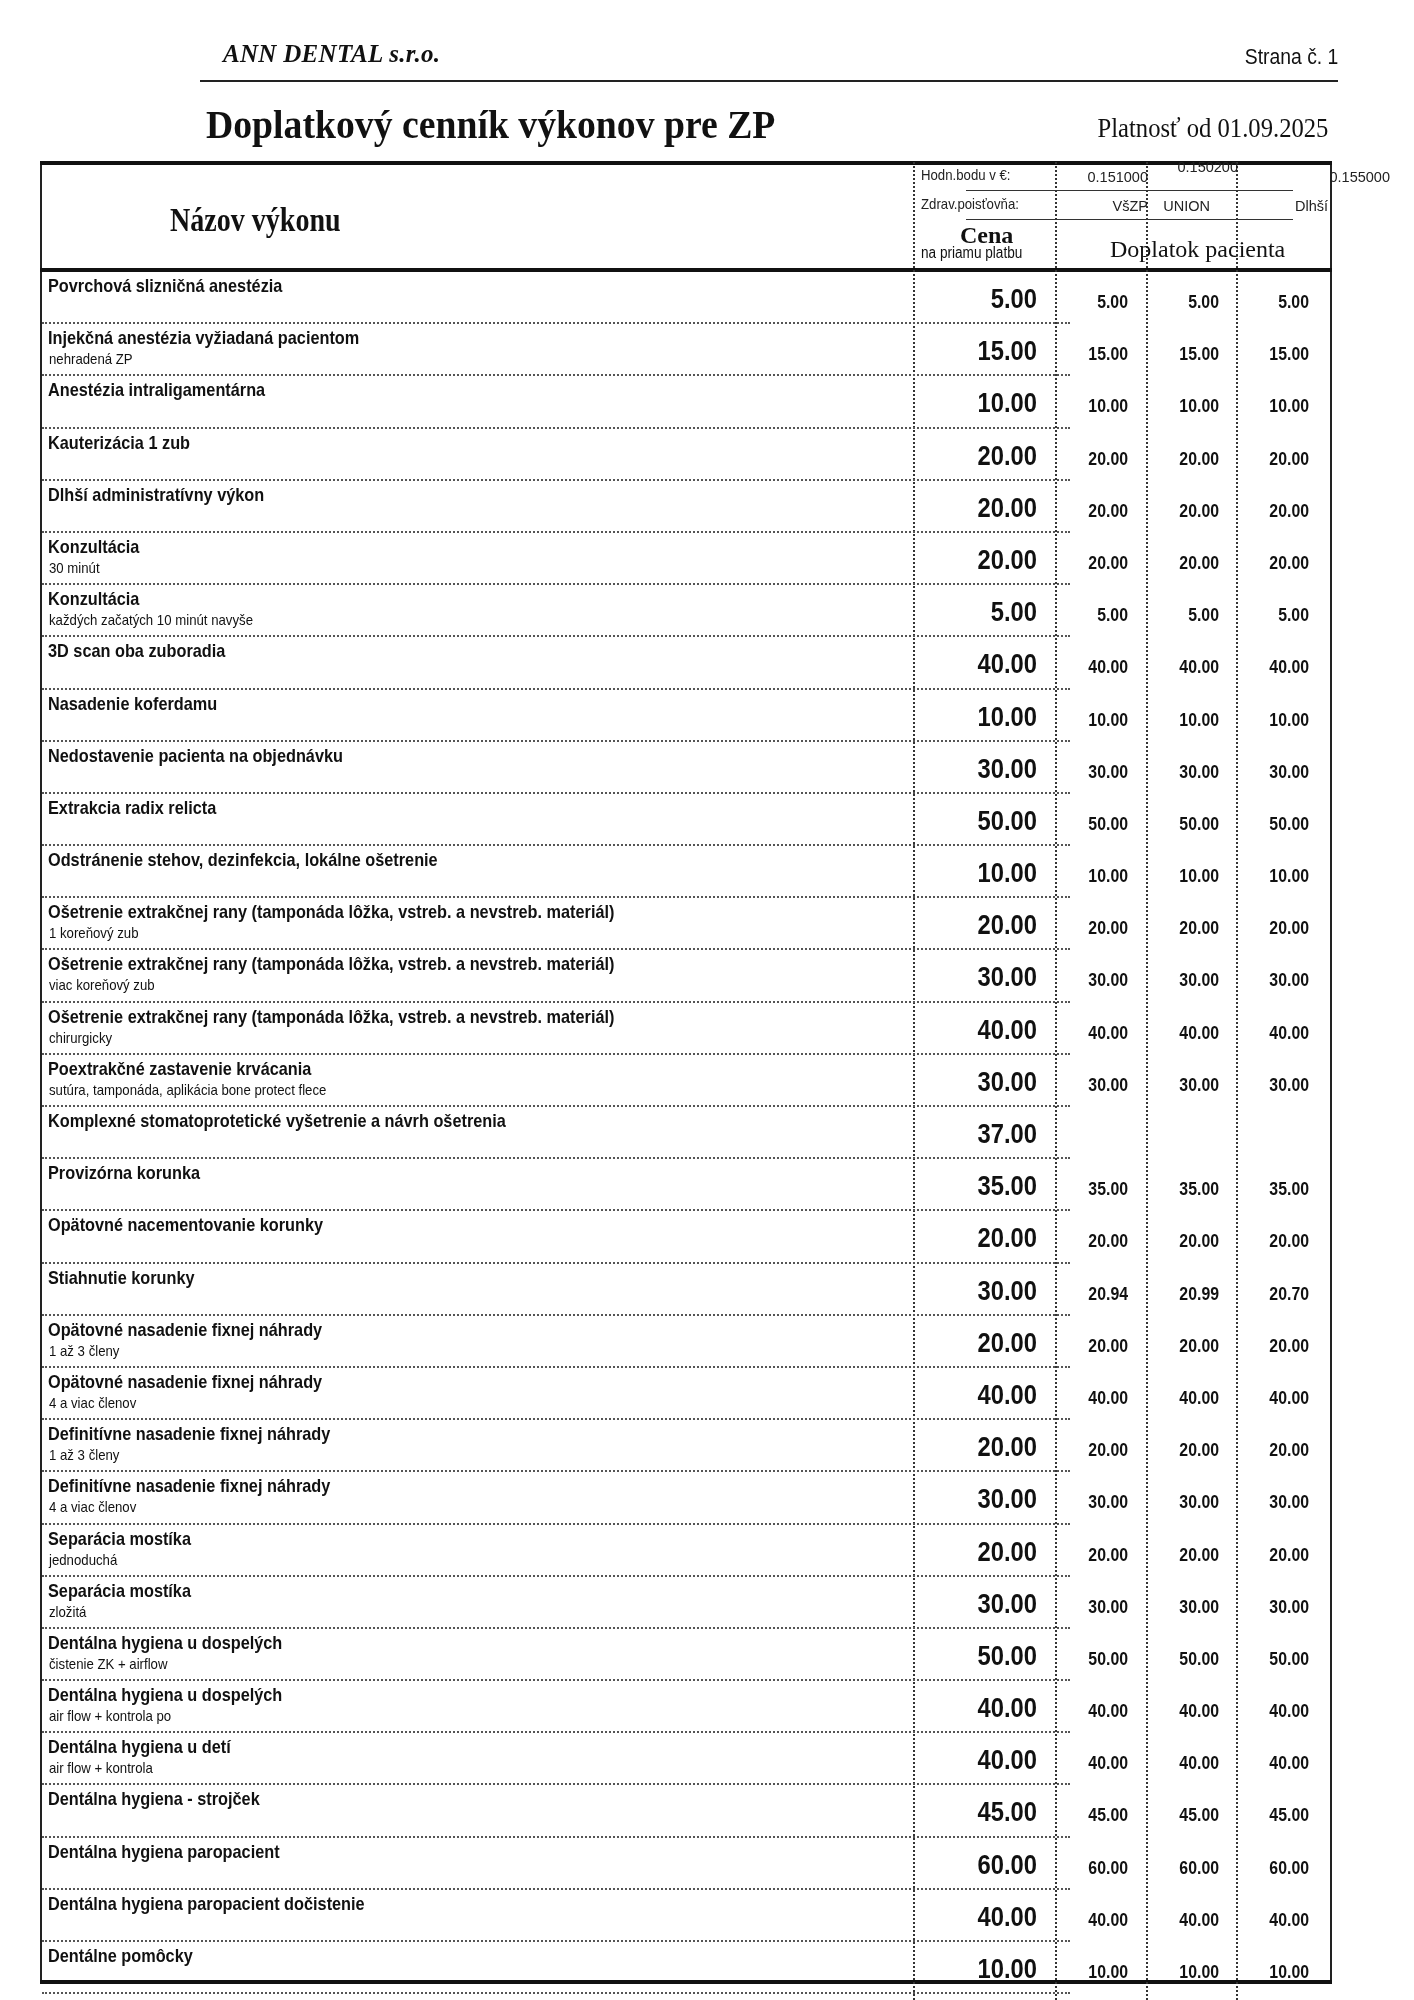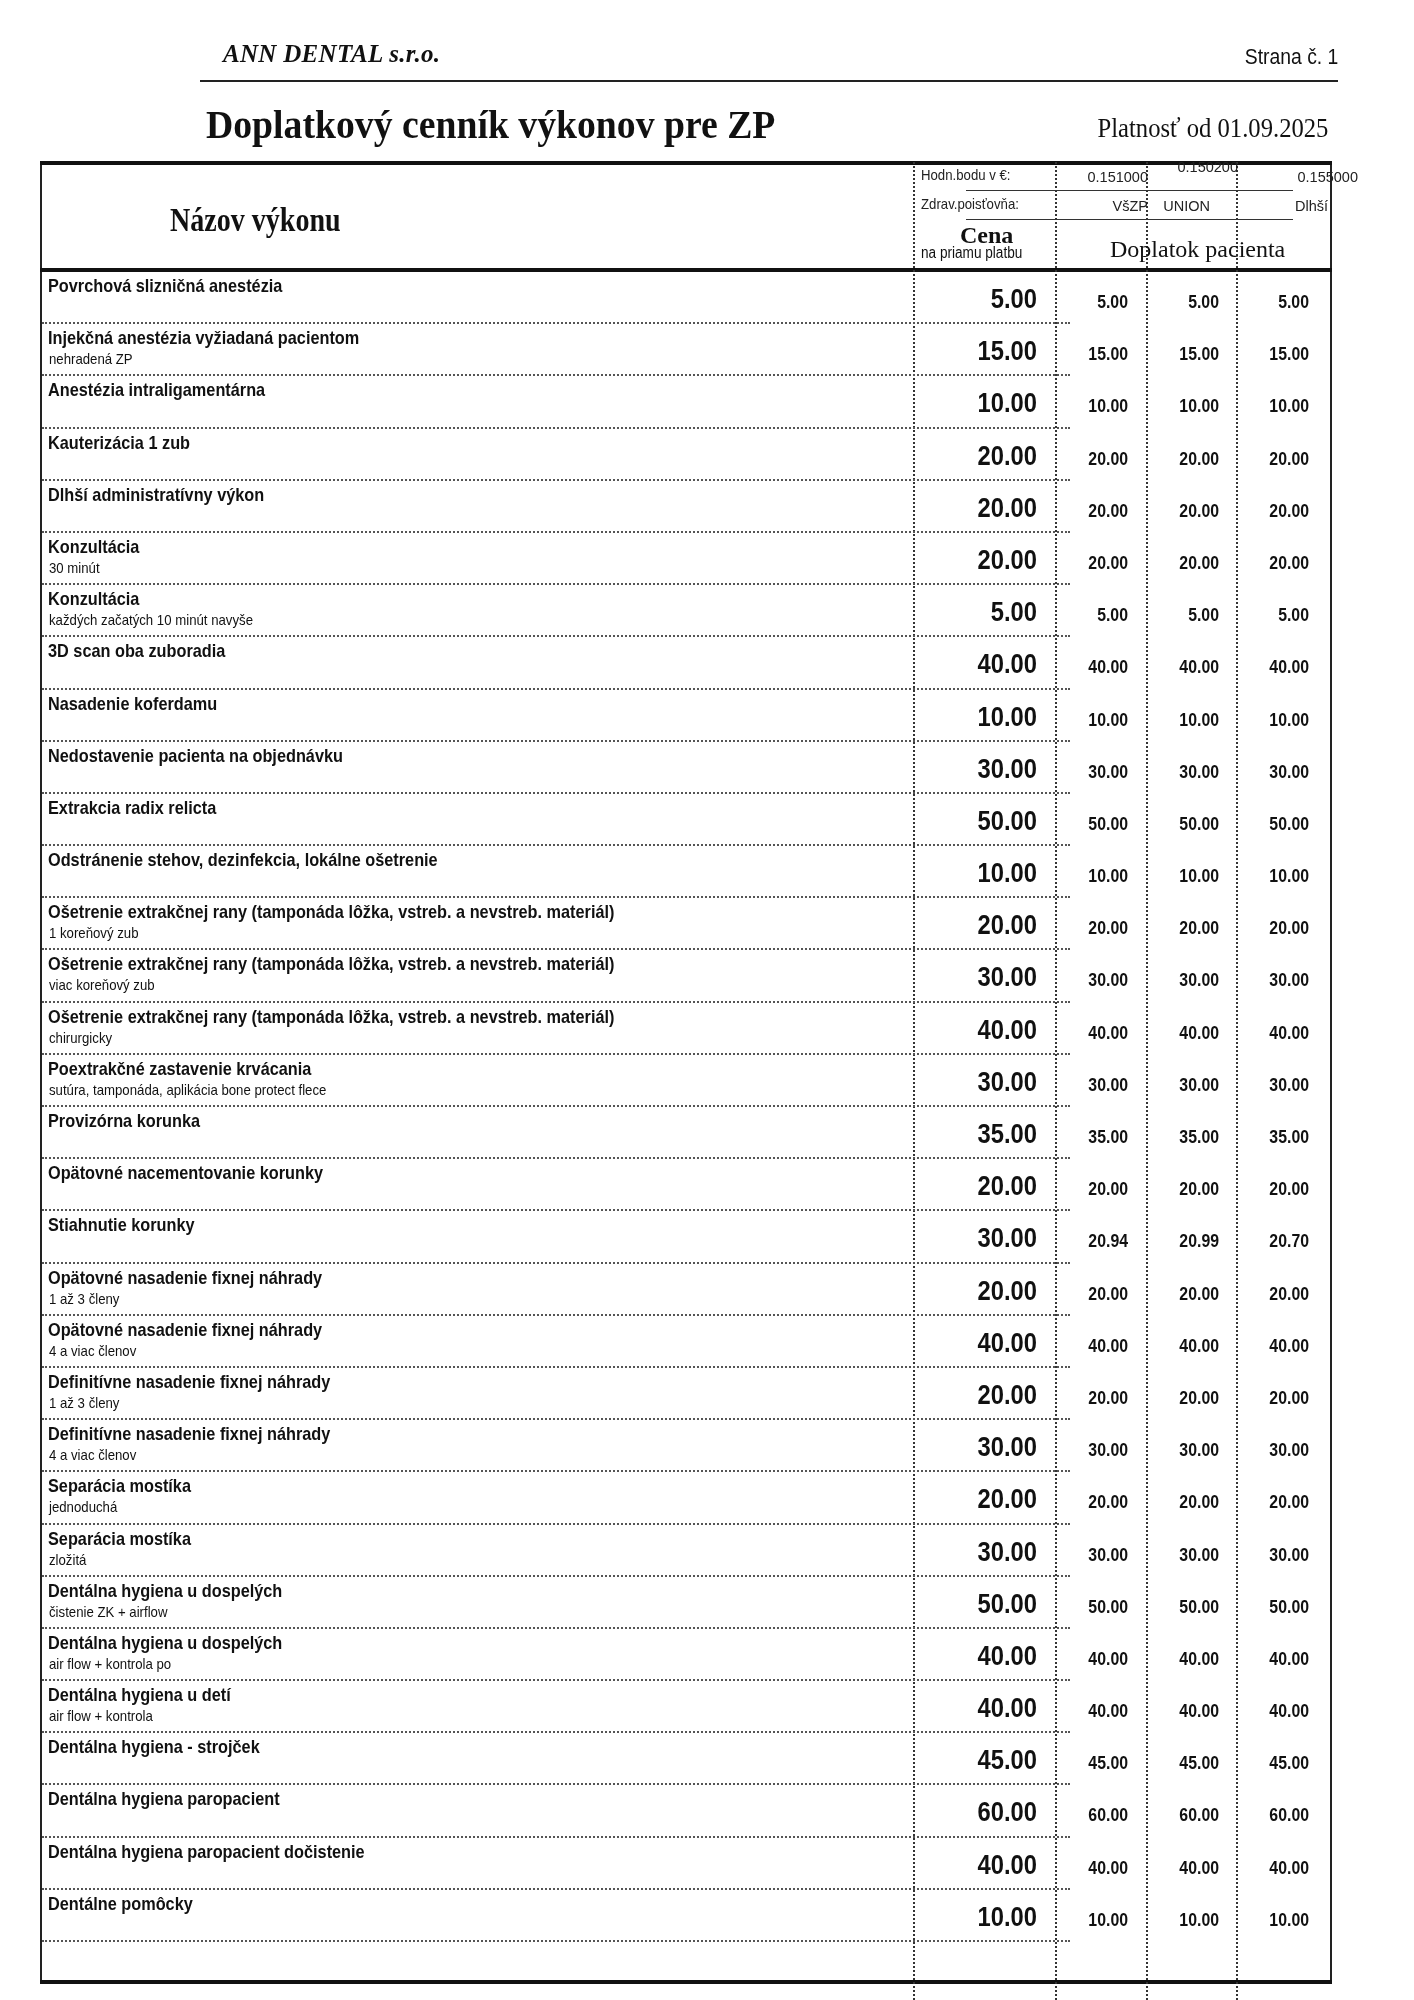--- a/index.html
+++ b/index.html
@@ -51,21 +51,21 @@
 <div class="vsep" style="left:1236px"></div>
 
 <div class="hdr-name">Názov výkonu</div>
 <div class="hdr-label" style="left:921px;top:166px">Hodn.bodu v €:</div>
 <div class="hdr-label" style="left:921px;top:195px">Zdrav.poisťovňa:</div>
 <div class="hdr-line" style="left:966px;top:190px;width:327px"></div>
 <div class="hdr-line" style="left:966px;top:219px;width:327px"></div>
 
 <div class="hdr-val" style="left:1058px;top:169px">0.151000</div>
 <div class="hdr-val" style="left:1148px;top:159px">0.150200</div>
-<div class="hdr-val" style="left:1268px;top:169px">0.155000</div>
+<div class="hdr-val" style="left:1300px;top:169px">0.155000</div>
 <div class="hdr-val" style="left:1058px;top:198px">VšZP</div>
 <div class="hdr-val" style="left:1120px;top:198px">UNION</div>
 <div class="hdr-val" style="left:1238px;top:198px">Dlhší</div>
 
 <div class="cena">Cena</div>
 <div class="cena-sub">na priamu platbu</div>
 <div class="doplatok">Doplatok pacienta</div>
 
 <div class="rows" id="rows">
     <div class="row">
@@ -190,20 +190,28 @@
     </div>
     <div class="row">
       <div class="r-name">Poextrakčné zastavenie krvácania</div>
       <div class="r-sub">sutúra, tamponáda, aplikácia bone protect flece</div>
       <div class="r-price">30.00</div>
       <div class="r-p p1">30.00</div>
       <div class="r-p p2">30.00</div>
       <div class="r-p p3">30.00</div>
     </div>
     <div class="row">
+      <div class="r-name">Komplexné stomatoprotetické vyšetrenie a návrh ošetrenia</div>
+      <div class="r-sub"></div>
+      <div class="r-price">37.00</div>
+      <div class="r-p p1"></div>
+      <div class="r-p p2"></div>
+      <div class="r-p p3"></div>
+    </div>
+    <div class="row">
       <div class="r-name">Provizórna korunka</div>
       <div class="r-sub"></div>
       <div class="r-price">35.00</div>
       <div class="r-p p1">35.00</div>
       <div class="r-p p2">35.00</div>
       <div class="r-p p3">35.00</div>
     </div>
     <div class="row">
       <div class="r-name">Opätovné nacementovanie korunky</div>
       <div class="r-sub"></div>

